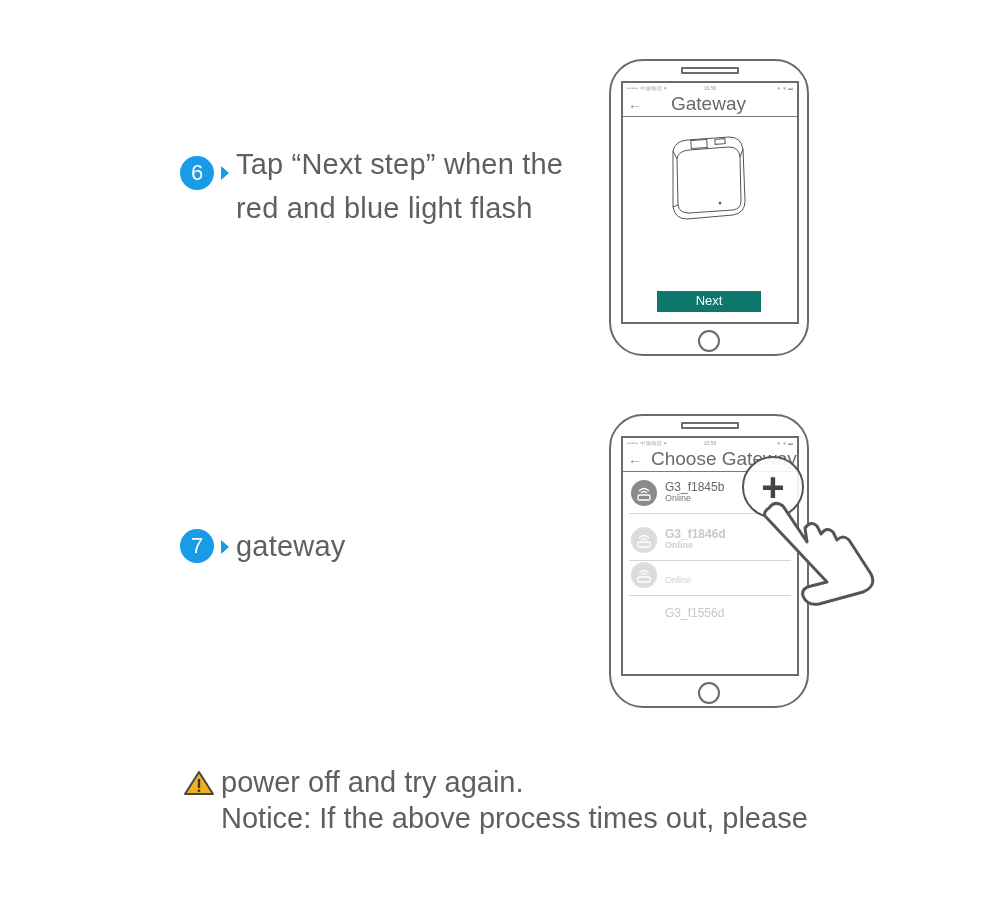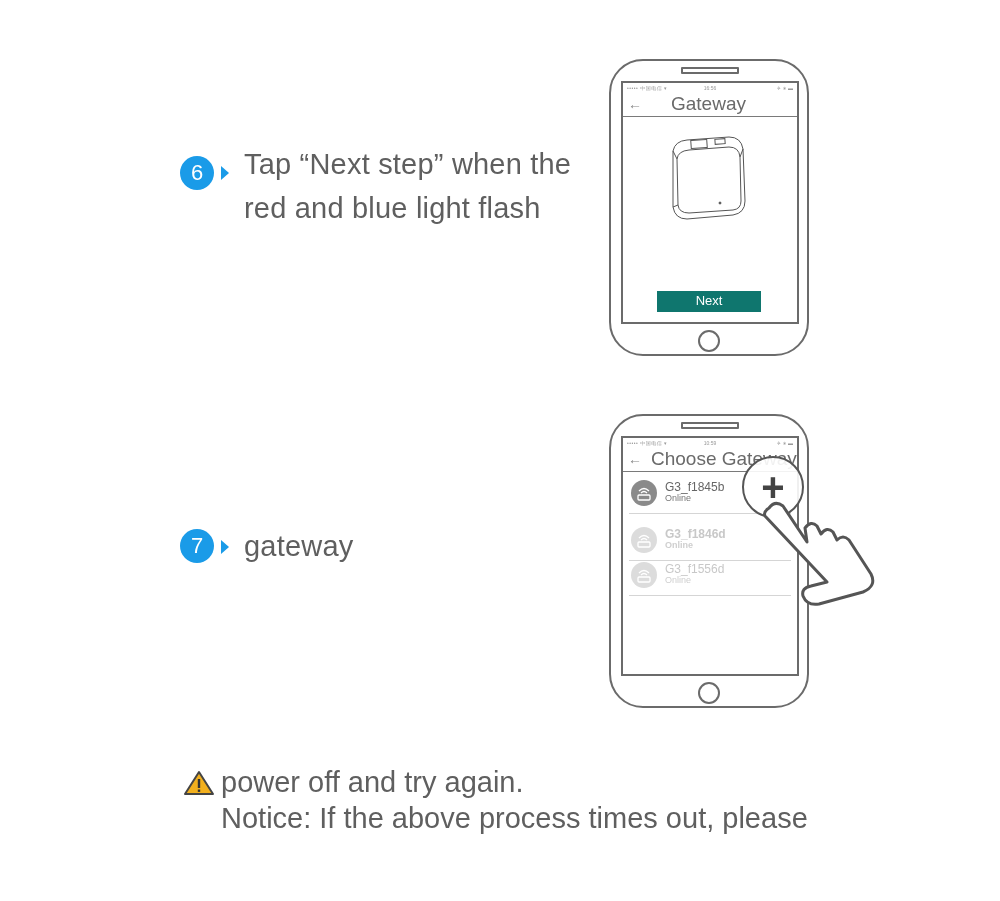--- a/index.html
+++ b/index.html
@@ -14,21 +14,21 @@
   }
   .step-arrow {
     position: absolute; width: 0; height: 0;
     border-top: 7px solid transparent; border-bottom: 7px solid transparent;
     border-left: 8px solid #1a9be8;
   }
   .step-text {
     position: absolute; font-size: 29px; line-height: 44px; color: #5f5f5f;
     font-family: "Liberation Sans", sans-serif; letter-spacing: 0.2px;
   }
-  .step-text span { display: block; white-space: nowrap; margin-left: 8px; }
+  .step-text span { display: block; white-space: nowrap; }
 
   .phone { position: absolute; border: 2px solid #6b6b6b; border-radius: 34px; background: #fff; }
   .speaker { position: absolute; height: 7px; border: 2px solid #6b6b6b; border-radius: 1px; }
   .screen { position: absolute; border: 2px solid #6b6b6b; background: #fff; overflow: hidden; }
   .home-btn { position: absolute; width: 22px; height: 22px; border: 2px solid #6b6b6b; border-radius: 50%; }
 
   .status-bar { position: absolute; left: 0; right: 0; top: 0; height: 12px; font-size: 5px; color: #999; }
   .status-bar .sb-left { position: absolute; left: 4px; top: 2px; letter-spacing: 0.5px; }
   .status-bar .sb-mid { position: absolute; left: 50%; top: 2px; transform: translateX(-50%); }
   .status-bar .sb-right { position: absolute; right: 4px; top: 2px; }
@@ -133,21 +133,21 @@
       <span class="gw-status" style="color:#cfcfcf;">Online</span>
     </div>
     <div class="gw-row" style="top:118px;">
       <svg class="gw-icon" viewBox="0 0 26 26" style="background:#dcdcdc;">
         <g fill="none" stroke="#fff" stroke-width="1.3">
             <path d="M8 11 Q13 6 18 11"></path>
             <path d="M10 13 Q13 10 16 13"></path>
             <rect x="7" y="15" width="12" height="5" rx="1"></rect>
           </g>
       </svg>
-      <span class="gw-name" style="color:#c8c8c8;">G3_f1556d</span>
+      <span class="gw-name" style="color:#c8c8c8;margin-top:44px;">G3_f1556d</span>
       <span class="gw-status" style="color:#cfcfcf;">Online</span>
     </div>
   </div>
   <div class="home-btn" style="left:87px;top:266px;"></div>
 </div>
 
 <div style="position:absolute;left:742px;top:456px;width:62px;height:62px;border:2px solid #555;border-radius:50%;background:rgba(255,255,255,0.9);">
   <span style="position:absolute;left:0;right:0;top:4px;text-align:center;font-size:40px;line-height:50px;color:#444;font-weight:bold;">+</span>
 </div>
 <svg width="130" height="110" viewBox="0 0 130 110" style="position:absolute;left:755px;top:498px;">

